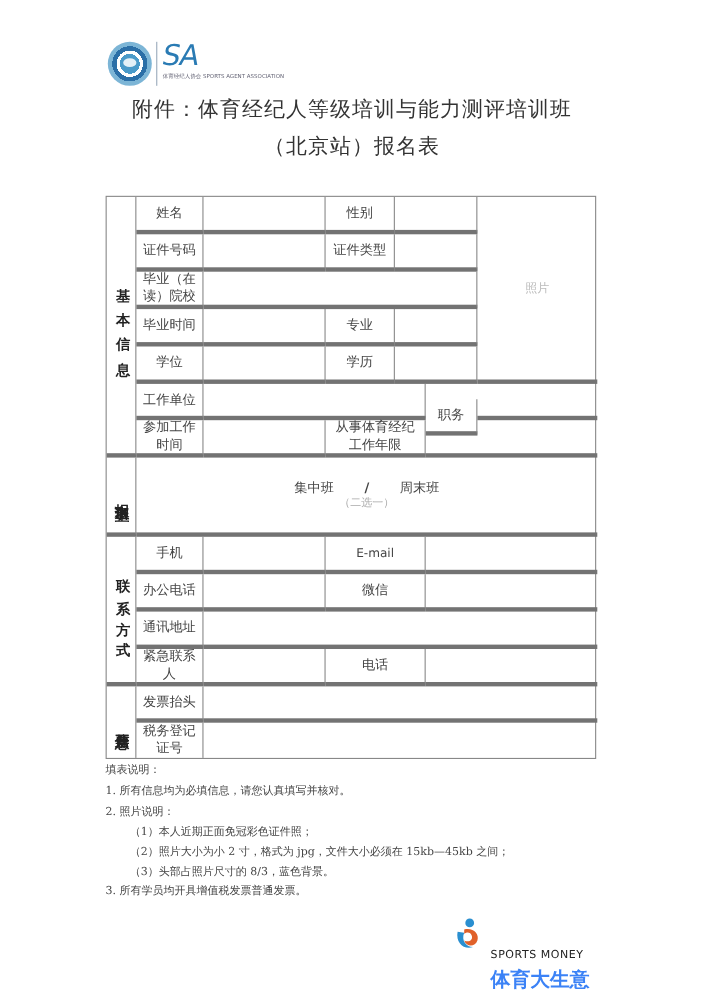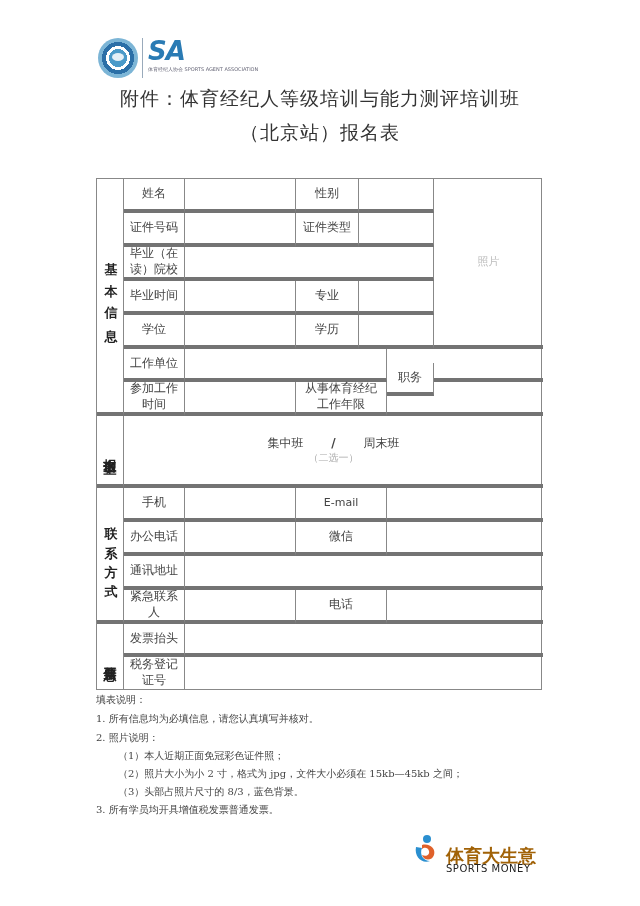--- a/index.html
+++ b/index.html
@@ -4,36 +4,36 @@
 <style>
   html, body { margin:0; padding:0; background:#ffffff; }
   body { width:640px; height:906px; position:relative; overflow:hidden;
          font-family:"DejaVu Serif","Liberation Serif",serif; color:#333; }
   .abs { position:absolute; }
   
   .logo-emblem { left:98px; top:38px; width:40px; height:40px; border-radius:50%;
     background:radial-gradient(circle at 50% 50%, #4a9ac9 0 9px, #ffffff 9px 12px, #2b6fa7 12px 16px, #7cb5d6 16px 20px); }
   .logo-emblem::after { content:""; position:absolute; left:14px; top:15px; width:12px; height:8px; border-radius:50%; background:#fff; opacity:.85; }
   .logo-divider { left:142px; top:38px; width:1px; height:40px; background:#9ab; }
-  .logo-sa { left:148px; top:36px; font-family:"DejaVu Sans","Liberation Sans",sans-serif; font-weight:bold; font-style:italic;
+  .logo-sa { left:148px; top:36px; font-family:"DejaVu Sans","Liberation Sans",sans-serif; font-weight:normal; font-style:italic;
     font-size:26px; color:#2a7bb4; letter-spacing:-1px; }
   .logo-sub { left:148px; top:66px; font-family:"DejaVu Sans",sans-serif; font-size:5px; color:#667; white-space:nowrap; }
   .title { left:0; width:640px; text-align:center; font-size:19px; color:#333; letter-spacing:1px; }
   
   .tbl { left:96px; top:178px; width:446px; height:512px; border:1.5px solid #888; box-sizing:border-box; }
   .cell { position:absolute; box-sizing:border-box; border-right:1px solid #888; border-bottom:4px solid #737373;
     display:flex; align-items:center; justify-content:center; text-align:center; font-size:12px; color:#444; line-height:1.3; }
   .sec { font-family:"DejaVu Sans","Liberation Sans",sans-serif; font-weight:bold; font-size:13px; color:#222; flex-direction:column; }
   .photo { color:#bbb; font-size:11px; }
   .notes { left:96px; font-size:10px; color:#444; white-space:nowrap; }
   .latin { font-family:"DejaVu Sans","Liberation Sans",sans-serif; font-size:11px; }
   .sub-hint { color:#aaa; font-size:10px; }
   
   .fl-icon { left:412px; top:833px; width:26px; height:32px; }
-  .fl-cn { left:446px; top:844px; font-family:"DejaVu Sans",sans-serif; font-weight:bold; font-size:18px; color:#a16207; letter-spacing:0px; }
+  .fl-cn { left:446px; top:878px; font-family:"DejaVu Sans",sans-serif; font-weight:bold; font-size:18px; color:#3b82f6; letter-spacing:0px; }
   .fl-en { left:446px; top:863px; font-family:"DejaVu Sans",sans-serif; font-size:10px; color:#222; letter-spacing:0.5px; }
 </style>
 </head>
 <body>
 
 <div class="abs logo-emblem"></div>
 <div class="abs logo-divider"></div>
 <div class="abs logo-sa">SA</div>
 <div class="abs logo-sub">体育经纪人协会  SPORTS AGENT ASSOCIATION</div>
 

